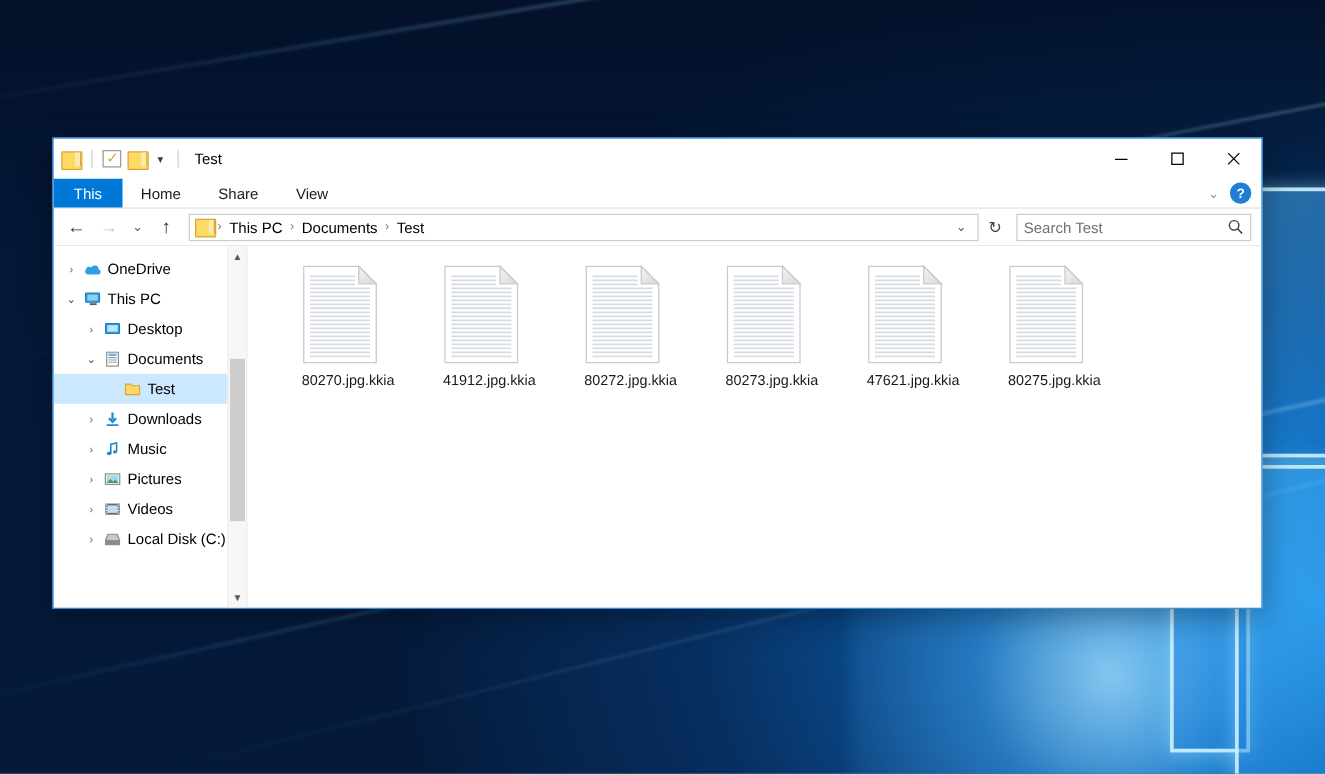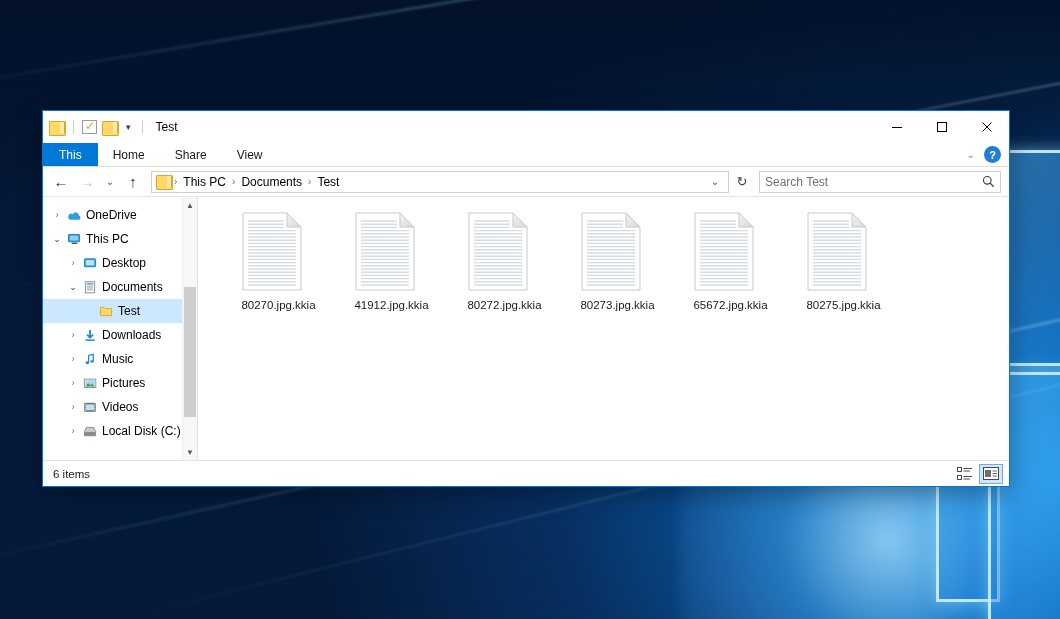--- a/index.html
+++ b/index.html
@@ -158,21 +158,21 @@
   .crumb-sep { color: #777; font-size: 10px; }
   .crumb-drop {
     width: 18px; height: 20px; display: flex; align-items: center; justify-content: center;
     color: #555; font-size: 10px; margin-left: auto;
   }
   .refresh {
     width: 22px; height: 22px; display: flex; align-items: center; justify-content: center;
     color: #444; font-size: 13px; border: 1px solid transparent;
   }
   .searchbox {
-    width: 242px; height: 22px; margin-left: 4px;
+    width: 188px; height: 22px; margin-left: 4px;
     border: 1px solid #cfcfcf; background: #fff;
     display: flex; align-items: center; padding: 0 5px;
   }
   .searchbox input {
     border: 0; outline: 0; flex: 1; font-size: 12px;
     font-family: "Liberation Sans", sans-serif; color: #000;
   }
   .searchbox input::placeholder { color: #6f6f6f; }
 
   
@@ -635,21 +635,21 @@
                   <line x1="9" y1="51.6" x2="57" y2="51.6" stroke="#d6dce4" stroke-width="1.4"></line>
                   <line x1="9" y1="54.8" x2="57" y2="54.8" stroke="#d6dce4" stroke-width="1.4"></line>
                   <line x1="9" y1="58.0" x2="57" y2="58.0" stroke="#d6dce4" stroke-width="1.4"></line>
                   <line x1="9" y1="61.2" x2="57" y2="61.2" stroke="#d6dce4" stroke-width="1.4"></line>
                   <line x1="9" y1="64.4" x2="57" y2="64.4" stroke="#d6dce4" stroke-width="1.4"></line>
                   <line x1="9" y1="67.6" x2="57" y2="67.6" stroke="#d6dce4" stroke-width="1.4"></line>
                   <line x1="9" y1="70.8" x2="57" y2="70.8" stroke="#d6dce4" stroke-width="1.4"></line>
                   <line x1="9" y1="74.0" x2="57" y2="74.0" stroke="#d6dce4" stroke-width="1.4"></line>
                 </svg>
               </div>
-              <div class="fname">65672.jpg.kkia</div>
+              <div class="fname">47621.jpg.kkia</div>
             </div>
             <div class="fileitem">
               <div class="doc-icon">
                 <svg width="68" height="82" viewBox="0 0 68 82">
                   <defs>
                     <linearGradient id="fold" x1="0" y1="0" x2="1" y2="1">
                       <stop offset="0" stop-color="#f4f4f4"></stop>
                       <stop offset="1" stop-color="#d8d8d8"></stop>
                     </linearGradient>
                   </defs>
@@ -678,38 +678,15 @@
                   <line x1="9" y1="74.0" x2="57" y2="74.0" stroke="#d6dce4" stroke-width="1.4"></line>
                 </svg>
               </div>
               <div class="fname">80275.jpg.kkia</div>
             </div>
           </div>
       </div>
 
     </div>
 
-    <div class="statusbar">
-      <span>6 items</span>
-      <div class="status-spacer"></div>
-      <div class="viewbtn">
-        <svg width="16" height="14" viewBox="0 0 16 14">
-          <rect x="0.5" y="0.5" width="4" height="4" fill="none" stroke="#4a4a4a" stroke-width="1"></rect>
-          <rect x="0.5" y="8.5" width="4" height="4" fill="none" stroke="#4a4a4a" stroke-width="1"></rect>
-          <line x1="6.5" y1="1.5" x2="15" y2="1.5" stroke="#4a4a4a" stroke-width="1"></line>
-          <line x1="6.5" y1="4" x2="13" y2="4" stroke="#4a4a4a" stroke-width="1"></line>
-          <line x1="6.5" y1="9.5" x2="15" y2="9.5" stroke="#4a4a4a" stroke-width="1"></line>
-          <line x1="6.5" y1="12" x2="13" y2="12" stroke="#4a4a4a" stroke-width="1"></line>
-        </svg>
-      </div>
-      <div class="viewbtn active">
-        <svg width="16" height="13" viewBox="0 0 16 13">
-          <rect x="0.5" y="0.5" width="15" height="12" fill="#ffffff" stroke="#4a4a4a" stroke-width="1"></rect>
-          <rect x="2" y="3" width="6" height="7" fill="#6d6d6d"></rect>
-          <line x1="9.5" y1="4" x2="14" y2="4" stroke="#6d6d6d" stroke-width="1"></line>
-          <line x1="9.5" y1="6.5" x2="14" y2="6.5" stroke="#6d6d6d" stroke-width="1"></line>
-          <line x1="9.5" y1="9" x2="14" y2="9" stroke="#6d6d6d" stroke-width="1"></line>
-        </svg>
-      </div>
-    </div>
 
   </div>
 </div>
 
 </body></html>

